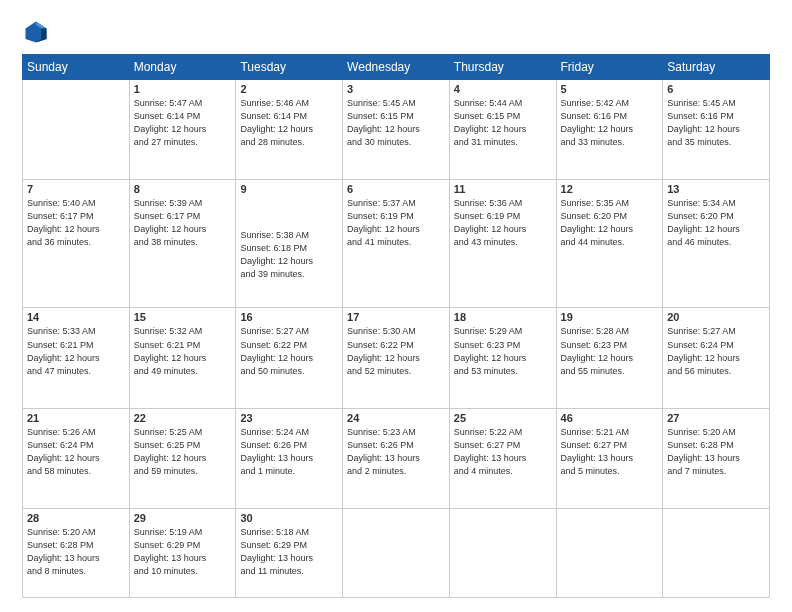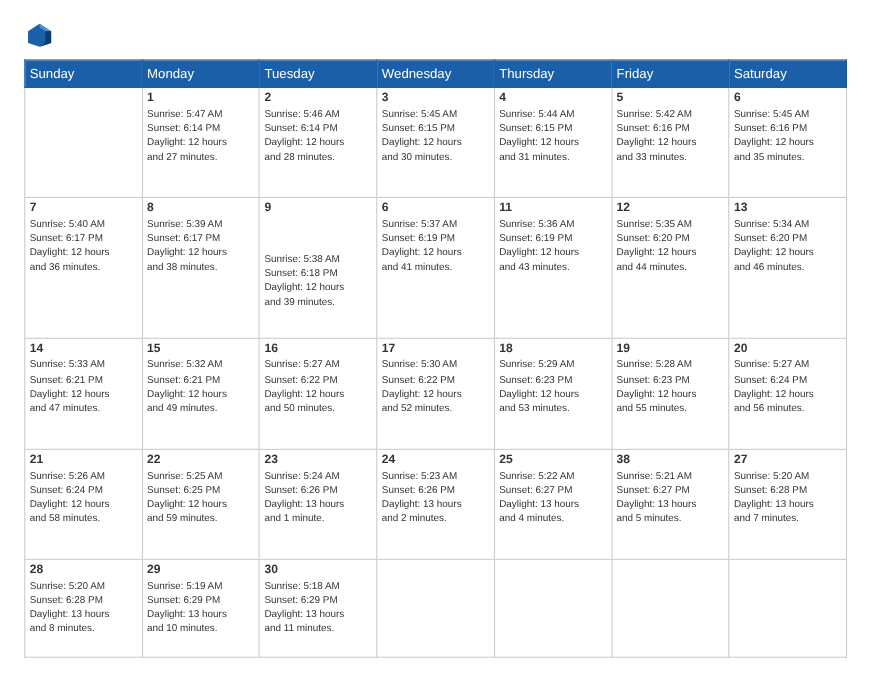--- a/index.html
+++ b/index.html
@@ -315,21 +315,21 @@
 and 2 minutes.</div>
           </td>
           <td>
             <span class="day-num">25</span>
             <div class="cell-info" style="white-space: pre-line;">Sunrise: 5:22 AM
 Sunset: 6:27 PM
 Daylight: 13 hours
 and 4 minutes.</div>
           </td>
           <td>
-            <span class="day-num">38</span>
+            <span class="day-num">46</span>
             <div class="cell-info" style="white-space: pre-line;">Sunrise: 5:21 AM
 Sunset: 6:27 PM
 Daylight: 13 hours
 and 5 minutes.</div>
           </td>
           <td>
             <span class="day-num">27</span>
             <div class="cell-info" style="white-space: pre-line;">Sunrise: 5:20 AM
 Sunset: 6:28 PM
 Daylight: 13 hours

